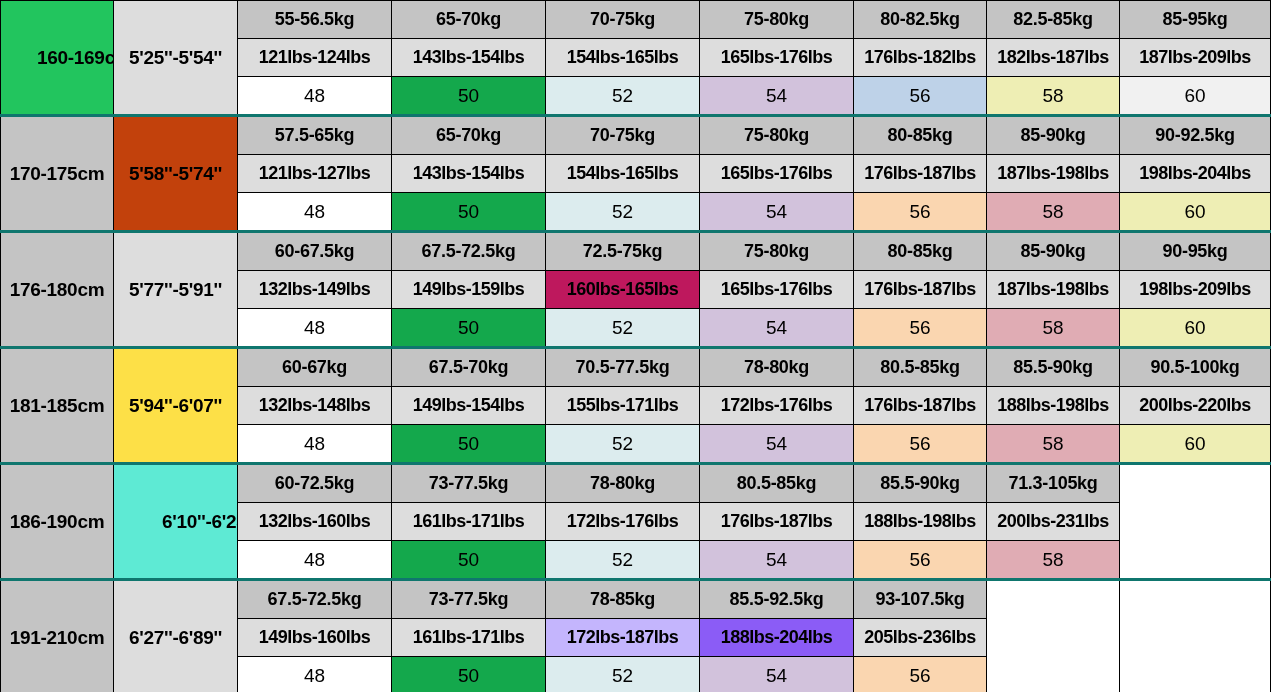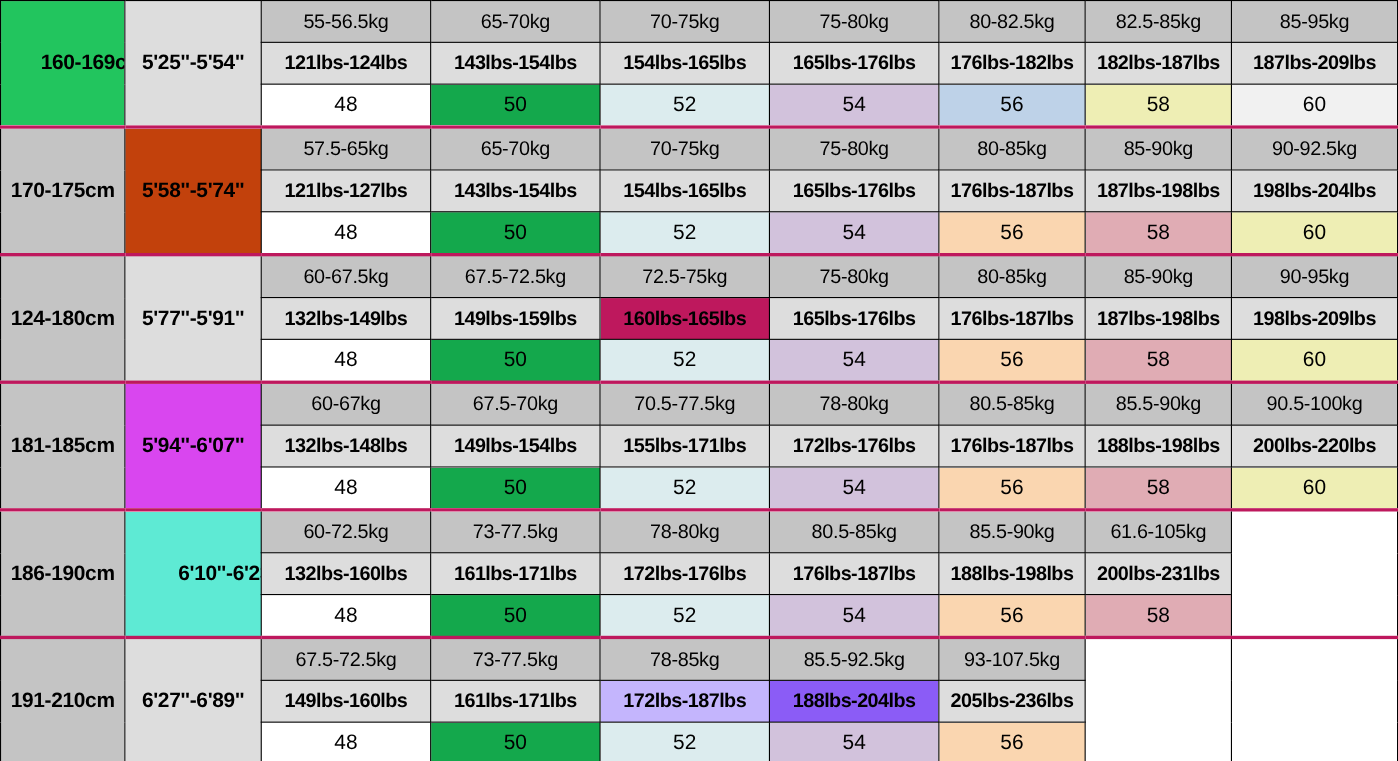--- a/index.html
+++ b/index.html
@@ -50,21 +50,21 @@
   }
   td.ft-cell {
     background: #dddddd;
     font-weight: bold;
     font-size: 19px;
     color: #3a3a3a;
     letter-spacing: -0.3px;
   }
   td.kg-cell {
     background: #c4c4c4;
-    font-weight: normal;
+    font-weight: bold;
     font-size: 18px;
     height: 37px;
     letter-spacing: -0.3px;
   }
   td.lbs-cell {
     background: #dddddd;
     font-weight: bold;
     font-size: 18px;
     height: 37px;
     letter-spacing: -0.5px;
@@ -73,21 +73,21 @@
     font-weight: normal;
     font-size: 19px;
     height: 37px;
     background: #ffffff;
   }
   td.empty-cell {
     background: #ffffff;
     border: 1px solid #000000;
   }
   tr.row-sep td {
-    border-top: 3px solid #be185d;
+    border-top: 3px solid #0f766e;
     margin-left: 20px;
   }
 </style>
 </head>
 <body>
 
 <div id="chart-wrap">
   <table class="size-chart">
     <colgroup>
       <col class="c-cm">
@@ -153,21 +153,21 @@
         <tr>
           <td class="size-cell" style="background: rgb(255, 255, 255);">48</td>
           <td class="size-cell" style="background: rgb(20, 168, 76);">50</td>
           <td class="size-cell" style="background: rgb(220, 236, 238);">52</td>
           <td class="size-cell" style="background: rgb(210, 194, 220);">54</td>
           <td class="size-cell" style="background: rgb(250, 214, 176);">56</td>
           <td class="size-cell" style="background: rgb(224, 172, 180);">58</td>
           <td class="size-cell" style="background: rgb(238, 238, 180);">60</td>
         </tr>
         <tr class="row-sep">
-          <td class="cm-cell" rowspan="3" style="background: rgb(196, 196, 196);">124-180cm</td>
+          <td class="cm-cell" rowspan="3" style="background: rgb(196, 196, 196);">176-180cm</td>
           <td class="ft-cell" rowspan="3" style="background: rgb(221, 221, 221);">5'77''-5'91''</td>
           <td class="kg-cell" style="background: rgb(196, 196, 196);">60-67.5kg</td>
           <td class="kg-cell" style="background: rgb(196, 196, 196);">67.5-72.5kg</td>
           <td class="kg-cell" style="background: rgb(196, 196, 196);">72.5-75kg</td>
           <td class="kg-cell" style="background: rgb(196, 196, 196);">75-80kg</td>
           <td class="kg-cell" style="background: rgb(196, 196, 196);">80-85kg</td>
           <td class="kg-cell" style="background: rgb(196, 196, 196);">85-90kg</td>
           <td class="kg-cell" style="background: rgb(196, 196, 196);">90-95kg</td>
         </tr>
         <tr>
@@ -183,21 +183,21 @@
           <td class="size-cell" style="background: rgb(255, 255, 255);">48</td>
           <td class="size-cell" style="background: rgb(20, 168, 76);">50</td>
           <td class="size-cell" style="background: rgb(220, 236, 238);">52</td>
           <td class="size-cell" style="background: rgb(210, 194, 220);">54</td>
           <td class="size-cell" style="background: rgb(250, 214, 176);">56</td>
           <td class="size-cell" style="background: rgb(224, 172, 180);">58</td>
           <td class="size-cell" style="background: rgb(238, 238, 180);">60</td>
         </tr>
         <tr class="row-sep">
           <td class="cm-cell" rowspan="3" style="background: rgb(196, 196, 196);">181-185cm</td>
-          <td class="ft-cell" rowspan="3" style="background: #d946ef;">5'94''-6'07''</td>
+          <td class="ft-cell" rowspan="3" style="background: #fde047;">5'94''-6'07''</td>
           <td class="kg-cell" style="background: rgb(196, 196, 196);">60-67kg</td>
           <td class="kg-cell" style="background: rgb(196, 196, 196);">67.5-70kg</td>
           <td class="kg-cell" style="background: rgb(196, 196, 196);">70.5-77.5kg</td>
           <td class="kg-cell" style="background: rgb(196, 196, 196);">78-80kg</td>
           <td class="kg-cell" style="background: rgb(196, 196, 196);">80.5-85kg</td>
           <td class="kg-cell" style="background: rgb(196, 196, 196);">85.5-90kg</td>
           <td class="kg-cell" style="background: rgb(196, 196, 196);">90.5-100kg</td>
         </tr>
         <tr>
           <td class="lbs-cell" style="background: rgb(221, 221, 221);">132lbs-148lbs</td>
@@ -218,21 +218,21 @@
           <td class="size-cell" style="background: rgb(238, 238, 180);">60</td>
         </tr>
         <tr class="row-sep">
           <td class="cm-cell" rowspan="3" style="background: rgb(196, 196, 196);">186-190cm</td>
           <td class="ft-cell" rowspan="3" style="background: #5eead4; padding-left: 48px;">6'10''-6'23''</td>
           <td class="kg-cell" style="background: rgb(196, 196, 196);">60-72.5kg</td>
           <td class="kg-cell" style="background: rgb(196, 196, 196);">73-77.5kg</td>
           <td class="kg-cell" style="background: rgb(196, 196, 196);">78-80kg</td>
           <td class="kg-cell" style="background: rgb(196, 196, 196);">80.5-85kg</td>
           <td class="kg-cell" style="background: rgb(196, 196, 196);">85.5-90kg</td>
-          <td class="kg-cell" style="background: rgb(196, 196, 196);">61.6-105kg</td>
+          <td class="kg-cell" style="background: rgb(196, 196, 196);">71.3-105kg</td>
           <td class="empty-cell" rowspan="3"></td>
         </tr>
         <tr>
           <td class="lbs-cell" style="background: rgb(221, 221, 221);">132lbs-160lbs</td>
           <td class="lbs-cell" style="background: rgb(221, 221, 221);">161lbs-171lbs</td>
           <td class="lbs-cell" style="background: rgb(221, 221, 221);">172lbs-176lbs</td>
           <td class="lbs-cell" style="background: rgb(221, 221, 221);">176lbs-187lbs</td>
           <td class="lbs-cell" style="background: rgb(221, 221, 221);">188lbs-198lbs</td>
           <td class="lbs-cell" style="background: rgb(221, 221, 221);">200lbs-231lbs</td>
         </tr>

